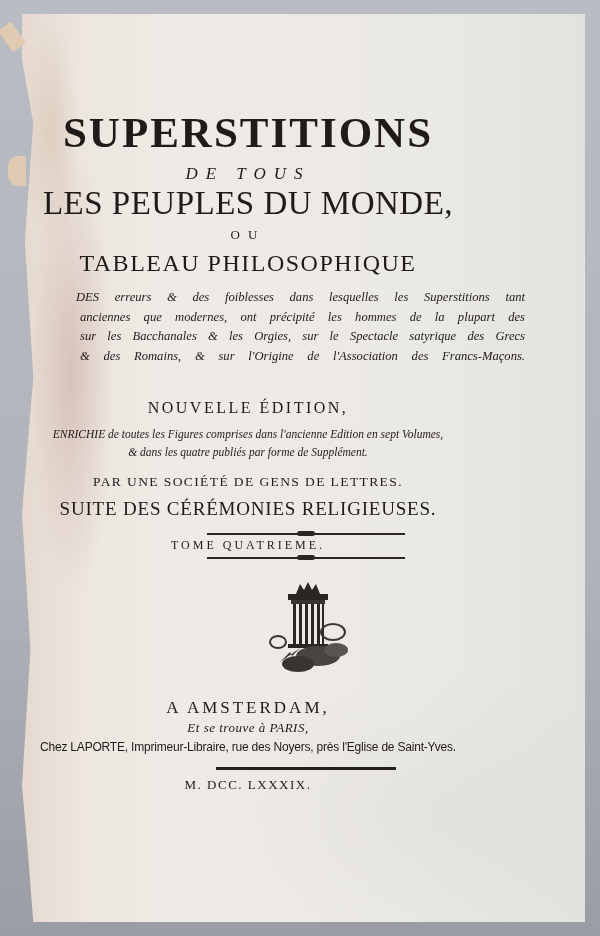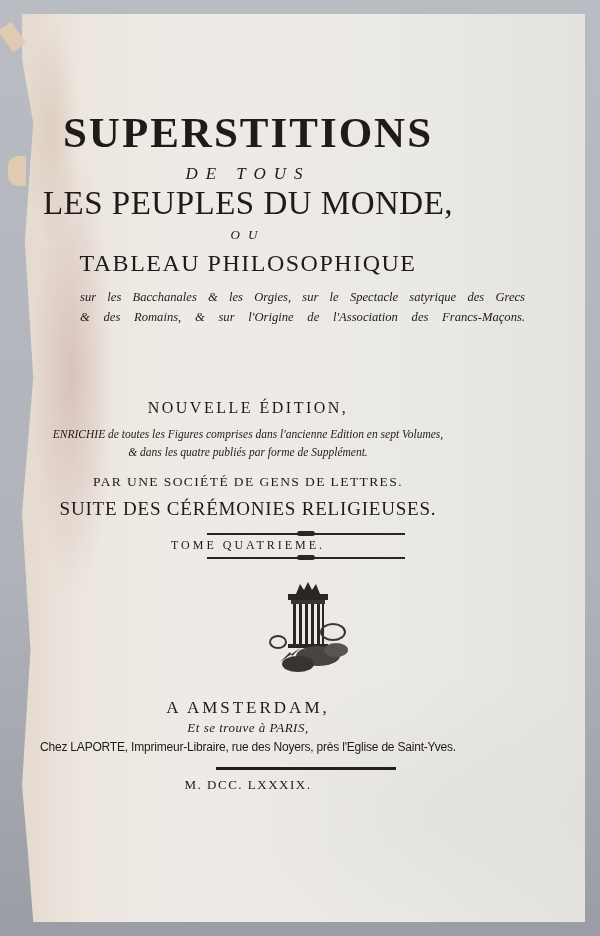--- a/index.html
+++ b/index.html
@@ -17,21 +17,21 @@
         radial-gradient(ellipse 40px 160px at 30px 120px, rgba(190,150,120,0.25), rgba(0,0,0,0) 70%),
         radial-gradient(ellipse 300px 200px at 420px 800px, rgba(200,200,200,0.2), rgba(0,0,0,0) 70%),
         linear-gradient(90deg, #e5d9cf 0%, #ece6df 10%, #eeebe6 30%, #ebe9e5 70%, #e4e2df 100%);
       box-shadow: 2px 3px 6px rgba(0,0,0,0.35);
       clip-path: polygon(0 0, 100% 0, 100% 100%, 2% 100%, 1% 92%, 0 85%, 1.5% 70%, 0 55%, 2% 40%, 0.5% 25%, 2% 12%, 0 5%);
     }
     .text { position: absolute; left: 0; width: 496px; text-align: center; white-space: nowrap; }
     .t1 { top: 108px; font-size: 43px; font-weight: bold; letter-spacing: 2px; }
     .t2 { top: 164px; font-size: 17px; font-style: italic; letter-spacing: 8px; }
     .t3 { top: 185px; font-size: 33px; letter-spacing: 0.5px; }
-    .t4 { top: 227px; font-size: 13px; font-style: italic; letter-spacing: 8px; }
+    .t4 { top: 227px; font-size: 13px; letter-spacing: 8px; }
     .t5 { top: 250px; font-size: 24px; letter-spacing: 1.5px; }
     .para {
       position: absolute; left: 80px; width: 445px; top: 288px;
       font-size: 12.6px; font-style: italic; line-height: 19.5px; text-align: justify;
     }
     .para .line { display: block; text-align: justify; text-align-last: justify; }
     .para .l1 { margin-left: -4px; }
     .t6 { top: 399px; font-size: 16px; letter-spacing: 2.5px; }
     .t7 { top: 428px; font-size: 11.5px; font-style: italic; }
     .t8 { top: 446px; font-size: 11.5px; font-style: italic; }
@@ -56,20 +56,22 @@
 <div class="tear" style="left:4px;top:24px;width:16px;height:26px;transform:rotate(-35deg);"></div>
 <div class="tear" style="left:8px;top:156px;width:18px;height:30px;border-radius:10px 0 0 10px;"></div>
 
 <div class="text t1">SUPERSTITIONS</div>
 <div class="text t2">DE TOUS</div>
 <div class="text t3">LES PEUPLES DU MONDE,</div>
 <div class="text t4">OU</div>
 <div class="text t5">TABLEAU PHILOSOPHIQUE</div>
 
 <div class="para">
+  <span class="line l1">DES erreurs &amp; des foiblesses dans lesquelles les Superstitions tant</span>
+  <span class="line">anciennes que modernes, ont précipité les hommes de la plupart des</span>
   <span class="line">sur les Bacchanales &amp; les Orgies, sur le Spectacle satyrique des Grecs</span>
   <span class="line">&amp; des Romains, &amp; sur l'Origine de l'Association des Francs-Maçons.</span>
 </div>
 
 <div class="text t6">NOUVELLE ÉDITION,</div>
 <div class="text t7">ENRICHIE de toutes les Figures comprises dans l'ancienne Edition en sept Volumes,</div>
 <div class="text t8">&amp; dans les quatre publiés par forme de Supplément.</div>
 <div class="text t9">PAR UNE SOCIÉTÉ DE GENS DE LETTRES.</div>
 <div class="text t10">SUITE DES CÉRÉMONIES RELIGIEUSES.</div>
 

